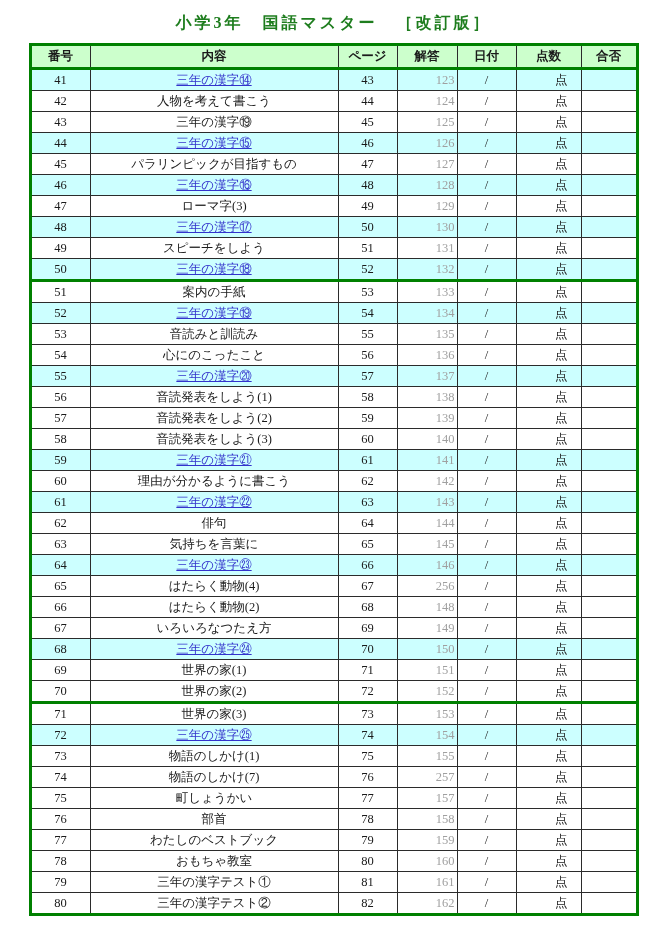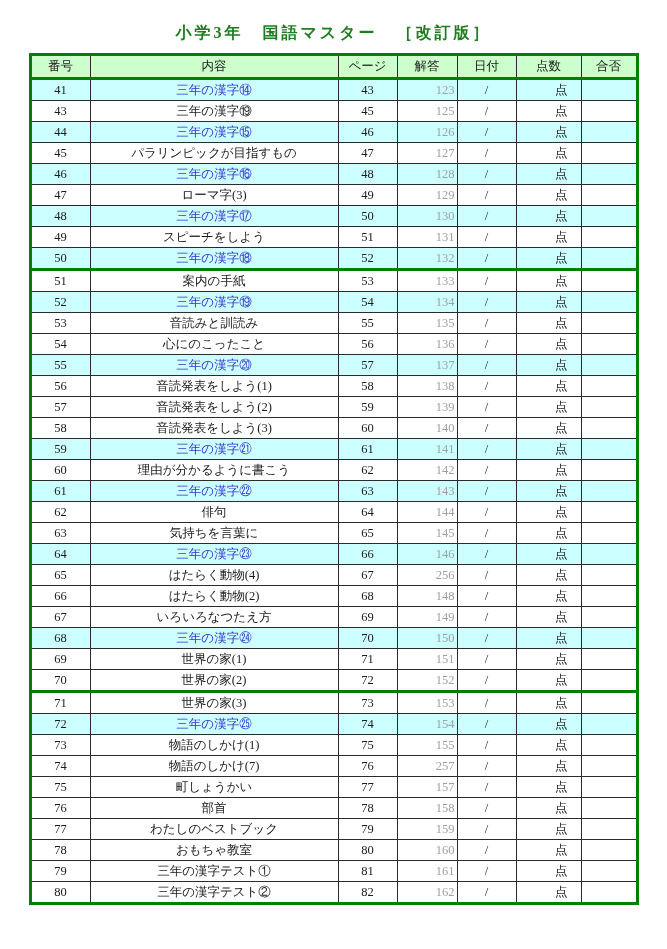--- a/index.html
+++ b/index.html
@@ -12,21 +12,21 @@
     --answer-text:#a0a0a0;
     --body-text:#1a1a1a;
   }
   html,body{margin:0;padding:0;}
   body{
     width:667px;height:949px;background:#ffffff;overflow:hidden;
     font-family:"Liberation Serif","DejaVu Serif",serif;
     color:var(--body-text);
   }
   .title{
-    margin-top:23px;
+    margin-top:13px;
     text-align:center;
     font-size:16px;
     letter-spacing:3px;
     color:var(--title-text);
     font-weight:bold;
   }
   table.sheet{
     margin:9px auto 0 auto;
     width:607px;
     border-collapse:collapse;
@@ -45,27 +45,27 @@
     height:20px;
     padding:0 2px;
     font-size:12.5px;
     text-align:center;
     vertical-align:middle;
     white-space:nowrap;
     overflow:hidden;
   }
   thead th{
     background:var(--header-bg);
-    font-weight:normal;
+    font-weight:bold;
     height:21px;
   }
   thead tr{border-bottom:3px solid var(--group-border);}
   tr.group-end{border-bottom:3px solid var(--group-border);}
   tr.hl{background:var(--highlight-bg);padding-left:42px;}
-  tr.hl td.cell-content{color:var(--highlight-text);}
+  tr.hl td.cell-content{color:var(--highlight-text);text-decoration:underline;}
   td.cell-answer{color:var(--answer-text);text-align:right;}
   td.cell-score{text-align:right;padding-right:13px;}
 </style>
 </head>
 <body>
 
 <div class="title">小学3年　国語マスター　［改訂版］</div>
 
 <table class="sheet">
   <colgroup>
@@ -92,20 +92,29 @@
       <tr class="hl">
     <td class="cell-number">41</td>
     <td class="cell-content">三年の漢字⑭</td>
     <td class="cell-page">43</td>
     <td class="cell-answer">123</td>
     <td class="cell-date">/</td>
     <td class="cell-score">点</td>
     <td class="cell-pass"></td>
   </tr>
       <tr>
+    <td class="cell-number">42</td>
+    <td class="cell-content">人物を考えて書こう</td>
+    <td class="cell-page">44</td>
+    <td class="cell-answer">124</td>
+    <td class="cell-date">/</td>
+    <td class="cell-score">点</td>
+    <td class="cell-pass"></td>
+  </tr>
+      <tr>
     <td class="cell-number">43</td>
     <td class="cell-content">三年の漢字⑲</td>
     <td class="cell-page">45</td>
     <td class="cell-answer">125</td>
     <td class="cell-date">/</td>
     <td class="cell-score">点</td>
     <td class="cell-pass"></td>
   </tr>
       <tr class="hl">
     <td class="cell-number">44</td>

